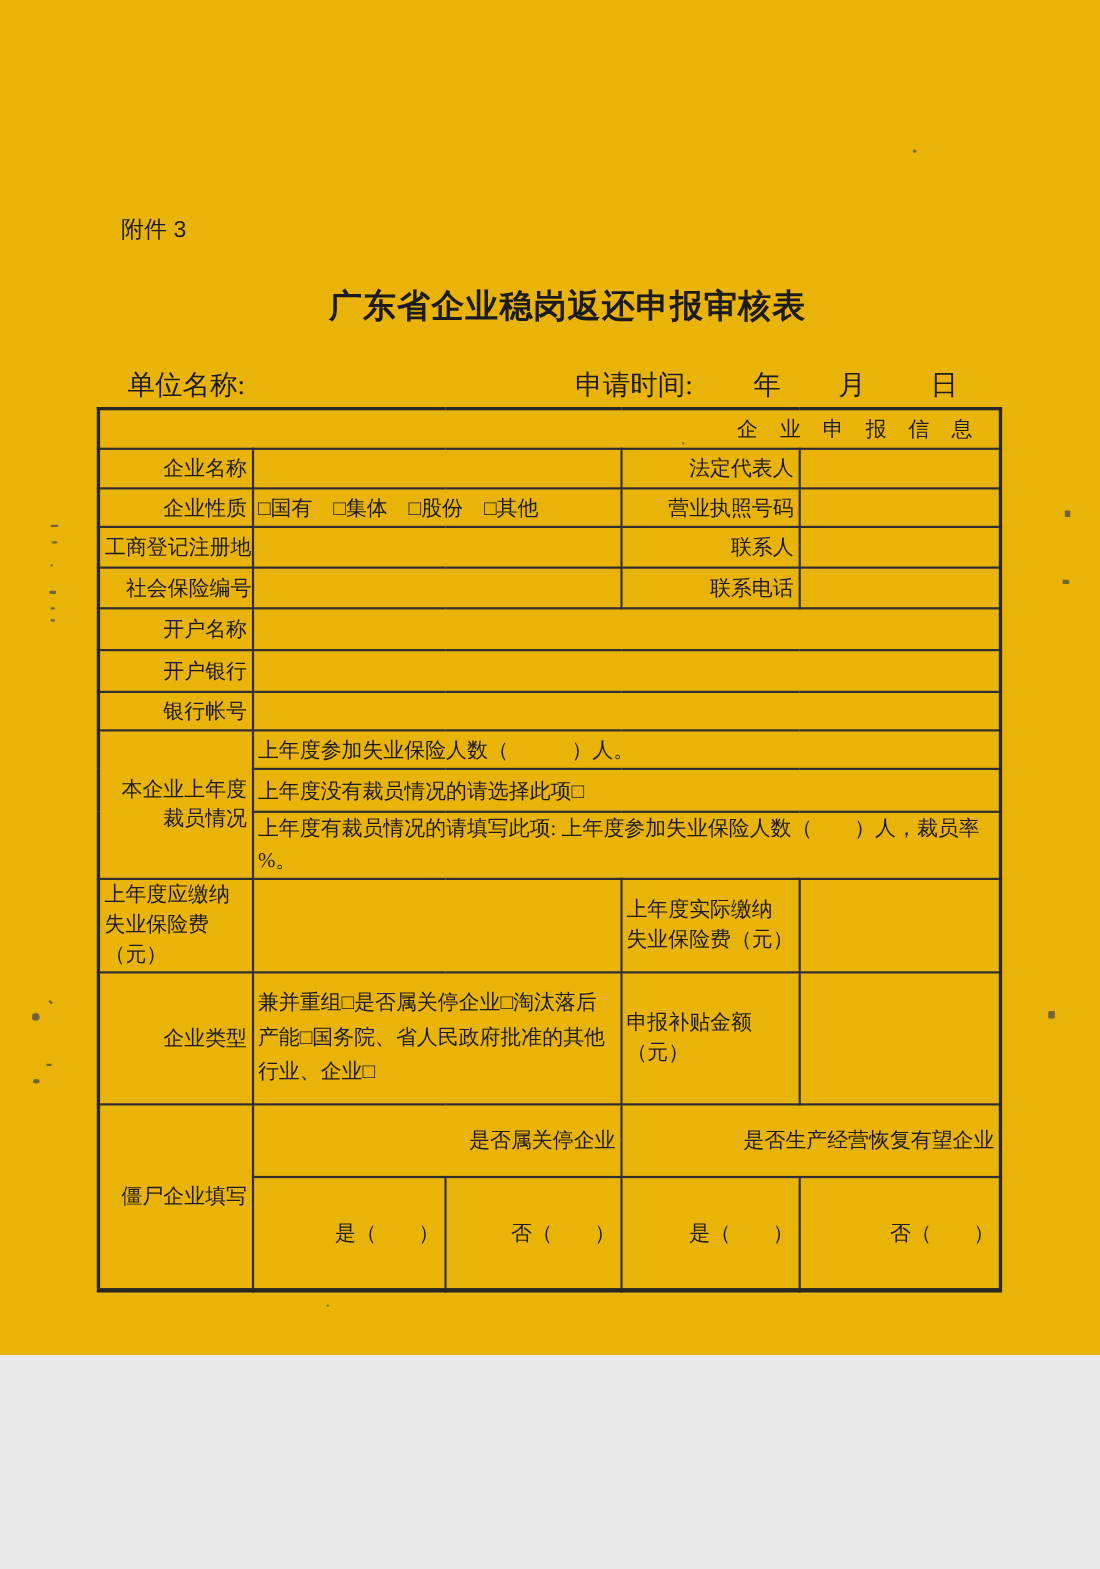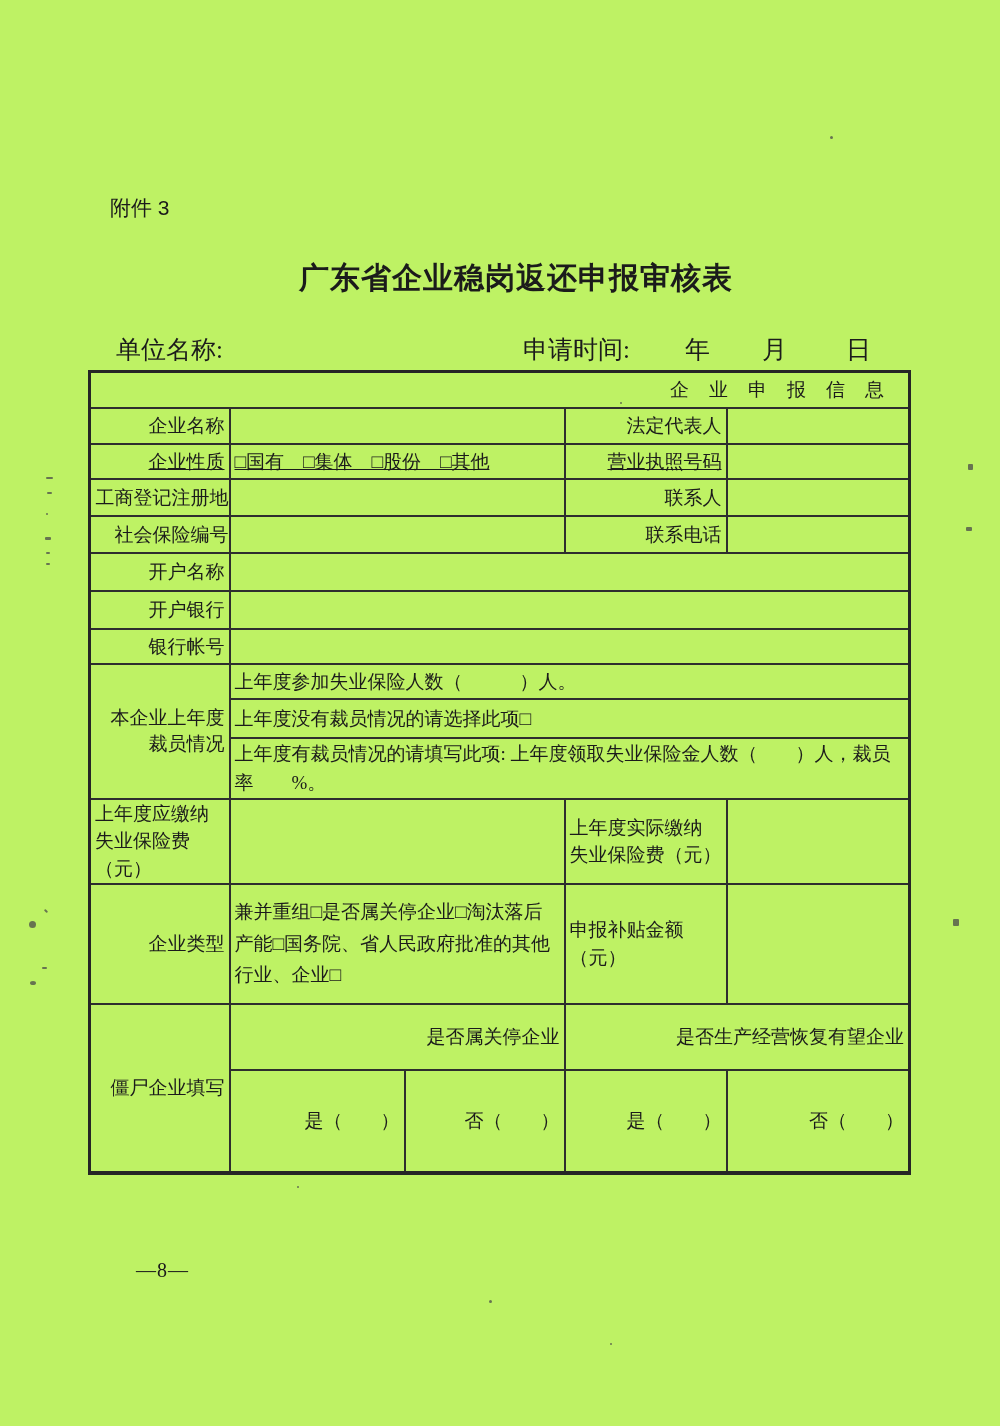--- a/index.html
+++ b/index.html
@@ -1,21 +1,21 @@
 <!DOCTYPE html>
 <html><head>
 <meta charset="utf-8">
 <style>
   html, body { margin: 0; padding: 0; background: #e9e9e9; }
   #page {
     position: relative;
     width: 1000px;
-    height: 1426px;
+    height: 1232px;
     margin: 0 auto;
-    background: #bef264;
+    background: #eab308;
     overflow: hidden;
     font-family: "Liberation Serif", "DejaVu Serif", serif;
     color: #1b1b1b;
   }
   .abs { position: absolute; }
 
   #attachment-label {
     left: 110px; top: 194px;
     font-size: 21px;
     font-family: "Liberation Sans", "DejaVu Sans", sans-serif;
@@ -60,21 +60,21 @@
   td.lbl { text-align: right; }
   td.lbl-left { text-align: left; padding: 1px 1px; font-size: 17.5px; line-height: 1.45; }
   td.txt { text-align: left; padding-left: 7px; font-size: 18.5px; }
   td.opts { text-align: left; padding-left: 20px; font-size: 19px; }
   td.type-opts { line-height: 1.68; font-size: 18px; padding-left: 8px; padding-right: 2px; }
   .pre { white-space: pre-line; }
   td.sub-label { font-size: 17.5px; }
 
   tr.r1  td { height: 34px; }
   tr.r2  td { height: 34px; }
-  tr.r3  td { height: 33px; text-decoration: underline; }
+  tr.r3  td { height: 33px; }
   tr.r4  td { height: 35px; }
   tr.r5  td { height: 35px; }
   tr.r6  td { height: 36px; }
   tr.r7  td { height: 36px; }
   tr.r8  td { height: 33px; }
   tr.r9a td { height: 33px; }
   tr.r9b td { height: 37px; }
   tr.r9c td { height: 58px; }
   tr.r12 td { height: 48px; }
   tr.r13 td { height: 118px; }
@@ -163,21 +163,21 @@
 
     <tr class="r9a">
       <td rowspan="3" class="lbl pre">本企业上年度
 裁员情况</td>
       <td colspan="4" class="txt">上年度参加失业保险人数（　　　）人。</td>
     </tr>
     <tr class="r9b">
       <td colspan="4" class="txt">上年度没有裁员情况的请选择此项□</td>
     </tr>
     <tr class="r9c">
-      <td colspan="4" class="txt" style="line-height:1.55;">上年度有裁员情况的请填写此项: 上年度领取失业保险金人数（　　）人，裁员率　　%。</td>
+      <td colspan="4" class="txt" style="line-height:1.55;">上年度有裁员情况的请填写此项: 上年度参加失业保险人数（　　）人，裁员率　　%。</td>
     </tr>
 
     <tr class="r12">
       <td class="lbl-left pre">上年度应缴纳
 失业保险费（元）</td>
       <td colspan="2"></td>
       <td class="lbl-left pre">上年度实际缴纳
 失业保险费（元）</td>
       <td></td>
     </tr>

